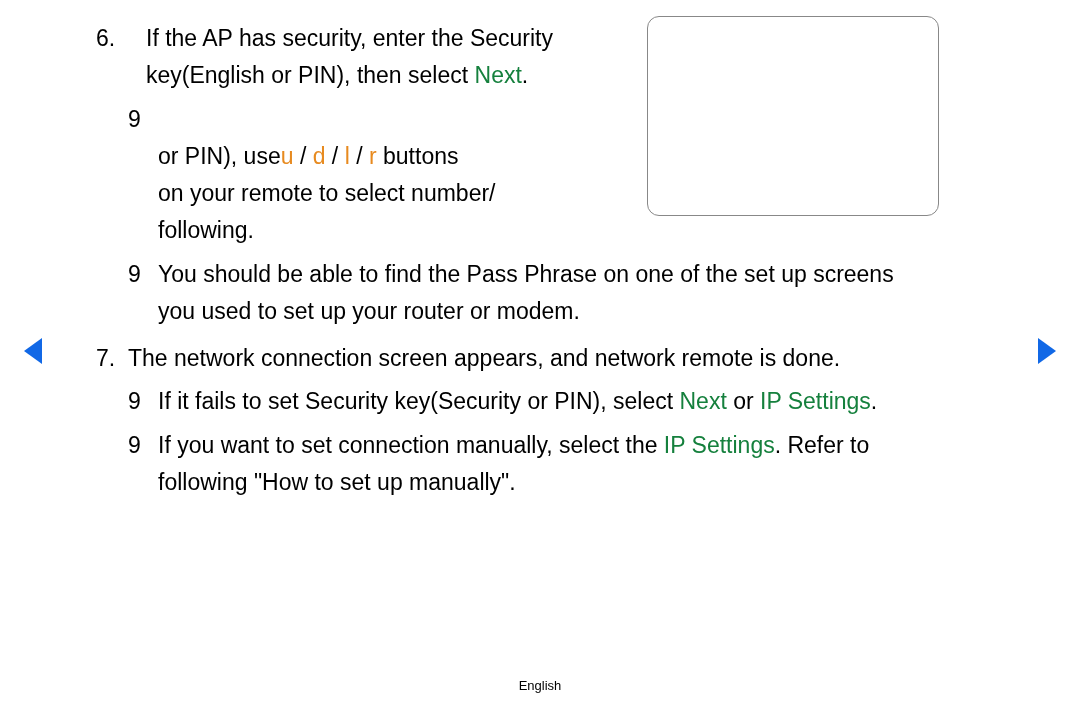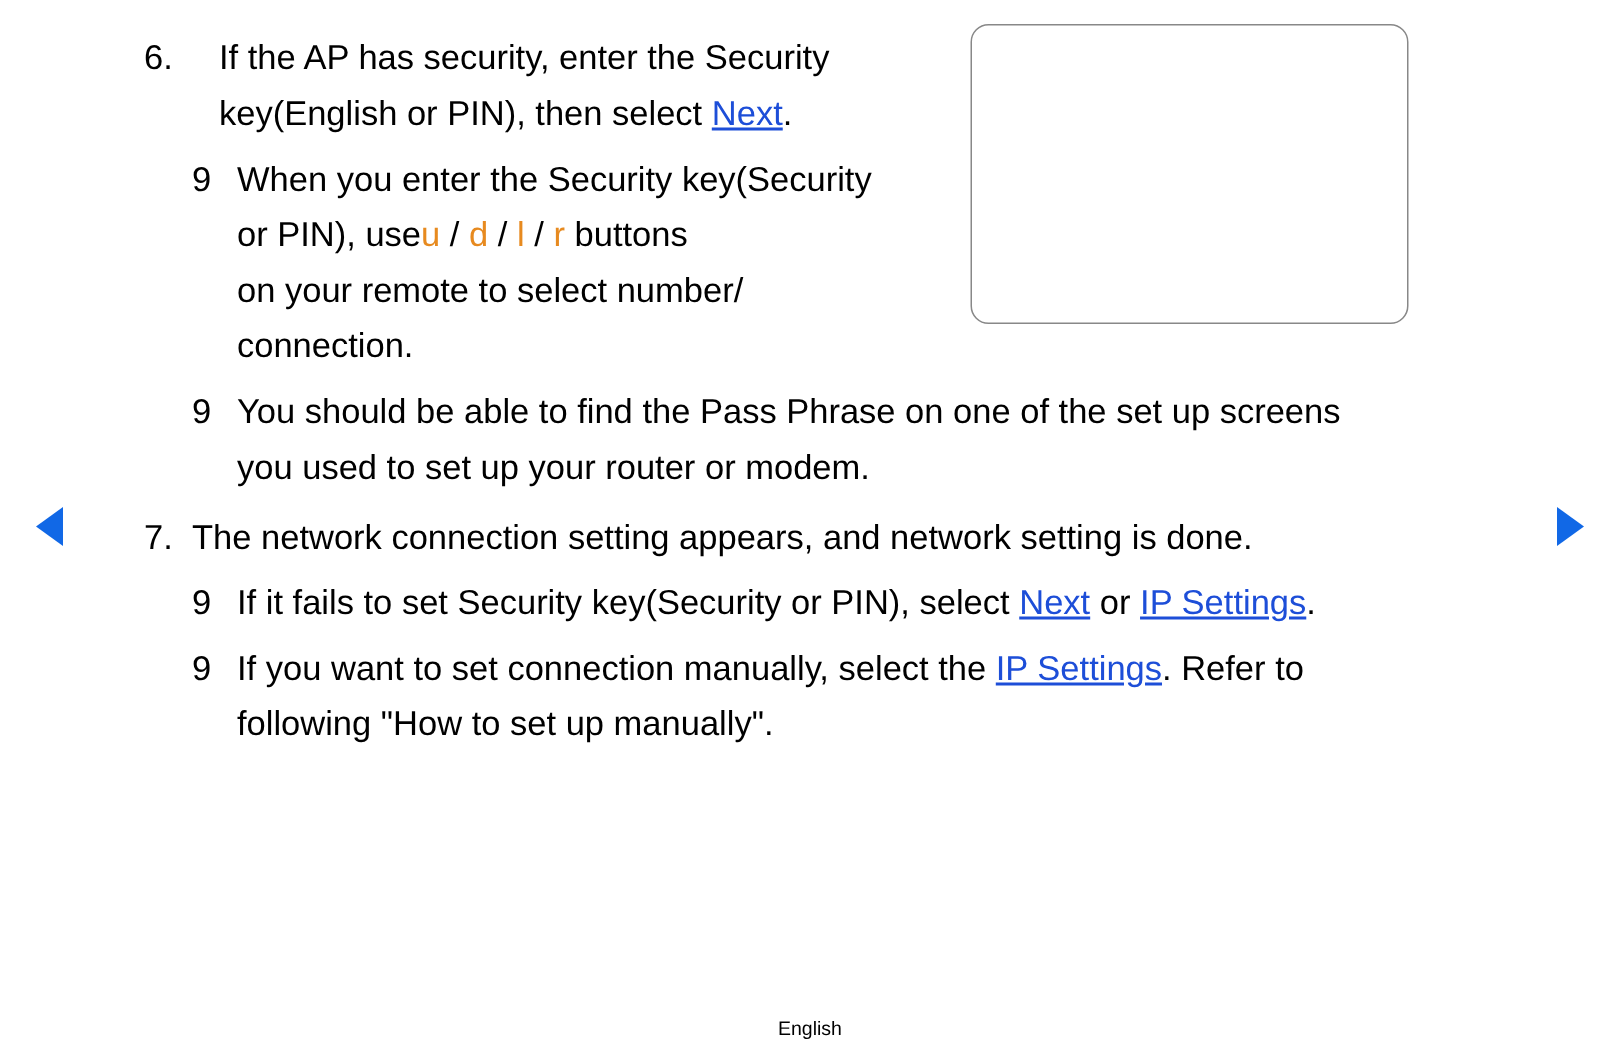--- a/index.html
+++ b/index.html
@@ -57,21 +57,21 @@
   .bullet-body {
     margin-left: 30px;
   }
   .item7 {
     margin-top: 10px;
   }
   .item7-text {
     margin-left: 30px;
     width: 870px;
   }
-  .blue { color: #1d4ed8; text-decoration: underline; }
+  .blue { color: #15803d; }
   .orange { color: #e78a1f; }
   .illus-box {
     position: absolute;
     left: 647px;
     top: 16px;
     width: 290px;
     height: 198px;
     border: 1px solid #888;
     border-radius: 12px;
     background: #ffffff;
@@ -126,40 +126,40 @@
         <span class="num-label">6.</span>
         <div class="item6-text">
           <span>If the AP has security, enter the Security</span><br>
           <span>key(English or PIN), then select </span><span class="blue">Next</span><span>.</span>
         </div>
       </div>
 
       <div class="bullet-row bullet-row-narrow">
         <span class="bullet-sym">9</span>
         <div class="bullet-body">
-          <span>When you enter the Security key(Security</span><br>
+          <br>
           <span>or PIN), use</span><span class="orange">u</span><span> / </span><span class="orange">d</span><span> / </span><span class="orange">l</span><span> / </span><span class="orange">r</span><span> buttons</span><br>
           <span>on your remote to select number/</span><br>
-          <span>connection.</span>
+          <span>following.</span>
         </div>
       </div>
 
       <div class="bullet-row bullet-row-wide">
         <span class="bullet-sym">9</span>
         <div class="bullet-body">
           <span>You should be able to find the Pass Phrase on one of the set up screens</span><br>
           <span>you used to set up your router or modem.</span>
         </div>
       </div>
     </div>
 
     <div class="item7" style="position:relative;">
       <span class="num-label">7.</span>
       <div class="item7-text">
-        <span>The network connection setting appears, and network setting is done.</span>
+        <span>The network connection screen appears, and network remote is done.</span>
       </div>
 
       <div class="bullet-row bullet-row-wide">
         <span class="bullet-sym">9</span>
         <div class="bullet-body">
           <span>If it fails to set Security key(Security or PIN), select </span><span class="blue">Next</span><span> or </span><span class="blue">IP Settings</span><span>.</span>
         </div>
       </div>
 
       <div class="bullet-row bullet-row-wide">

